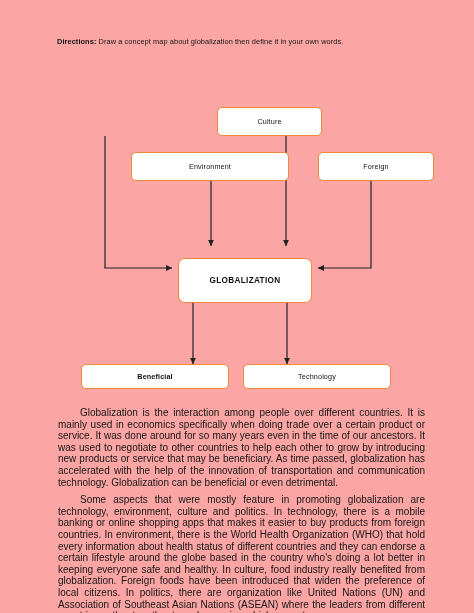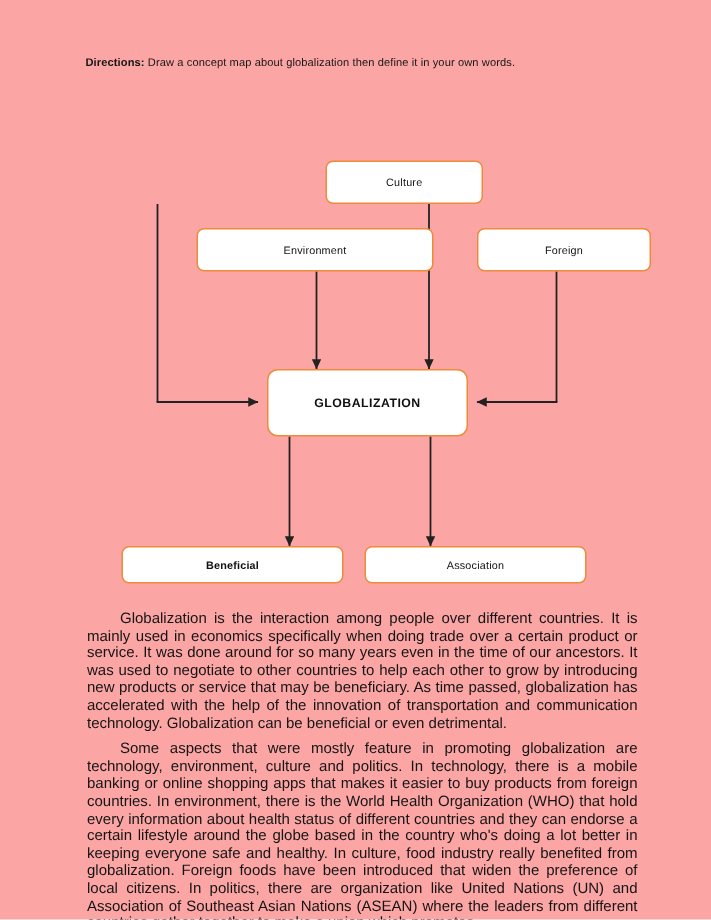--- a/index.html
+++ b/index.html
@@ -57,20 +57,21 @@
     font-size: 7.2px;
     color: #101010;
     letter-spacing: 0.02em;
   }
   .node.center {
     font-weight: bold;
     font-size: 8.2px;
     letter-spacing: 0.04em;
     border-width: 1.6px;
     border-radius: 7px;
+    margin-top: 12px;
   }
   .svg-layer {
     position: absolute;
     left: 0;
     top: 0;
     width: 474px;
     height: 305px;
     pointer-events: none;
   }
 
@@ -138,21 +139,21 @@
 
     <div class="node center" style="left:178px; top:151px; width:134px; height:45px;">
       <span>GLOBALIZATION</span>
     </div>
 
     <div class="node" style="left:81px; top:269px; width:148px; height:25px;font-weight:bold;">
       <span>Beneficial</span>
     </div>
 
     <div class="node" style="left:243px; top:269px; width:148px; height:25px;">
-      <span>Association</span>
+      <span>Technology</span>
     </div>
 
   </div>
 
   <div class="prose">
     <p>Globalization is the interaction among people over different countries. It is mainly used in economics specifically when doing trade over a certain product or service. It was done around for so many years even in the time of our ancestors. It was used to negotiate to other countries to help each other to grow by introducing new products or service that may be beneficiary. As time passed, globalization has accelerated with the help of the innovation of transportation and communication technology. Globalization can be beneficial or even detrimental.</p>
     <p>Some aspects that were mostly feature in promoting globalization are technology, environment, culture and politics. In technology, there is a mobile banking or online shopping apps that makes it easier to buy products from foreign countries. In environment, there is the World Health Organization (WHO) that hold every information about health status of different countries and they can endorse a certain lifestyle around the globe based in the country who's doing a lot better in keeping everyone safe and healthy. In culture, food industry really benefited from globalization. Foreign foods have been introduced that widen the preference of local citizens. In politics, there are organization like United Nations (UN) and Association of Southeast Asian Nations (ASEAN) where the leaders from different countries gather together to make a union which promotes</p>
   </div>
 
 </div>

